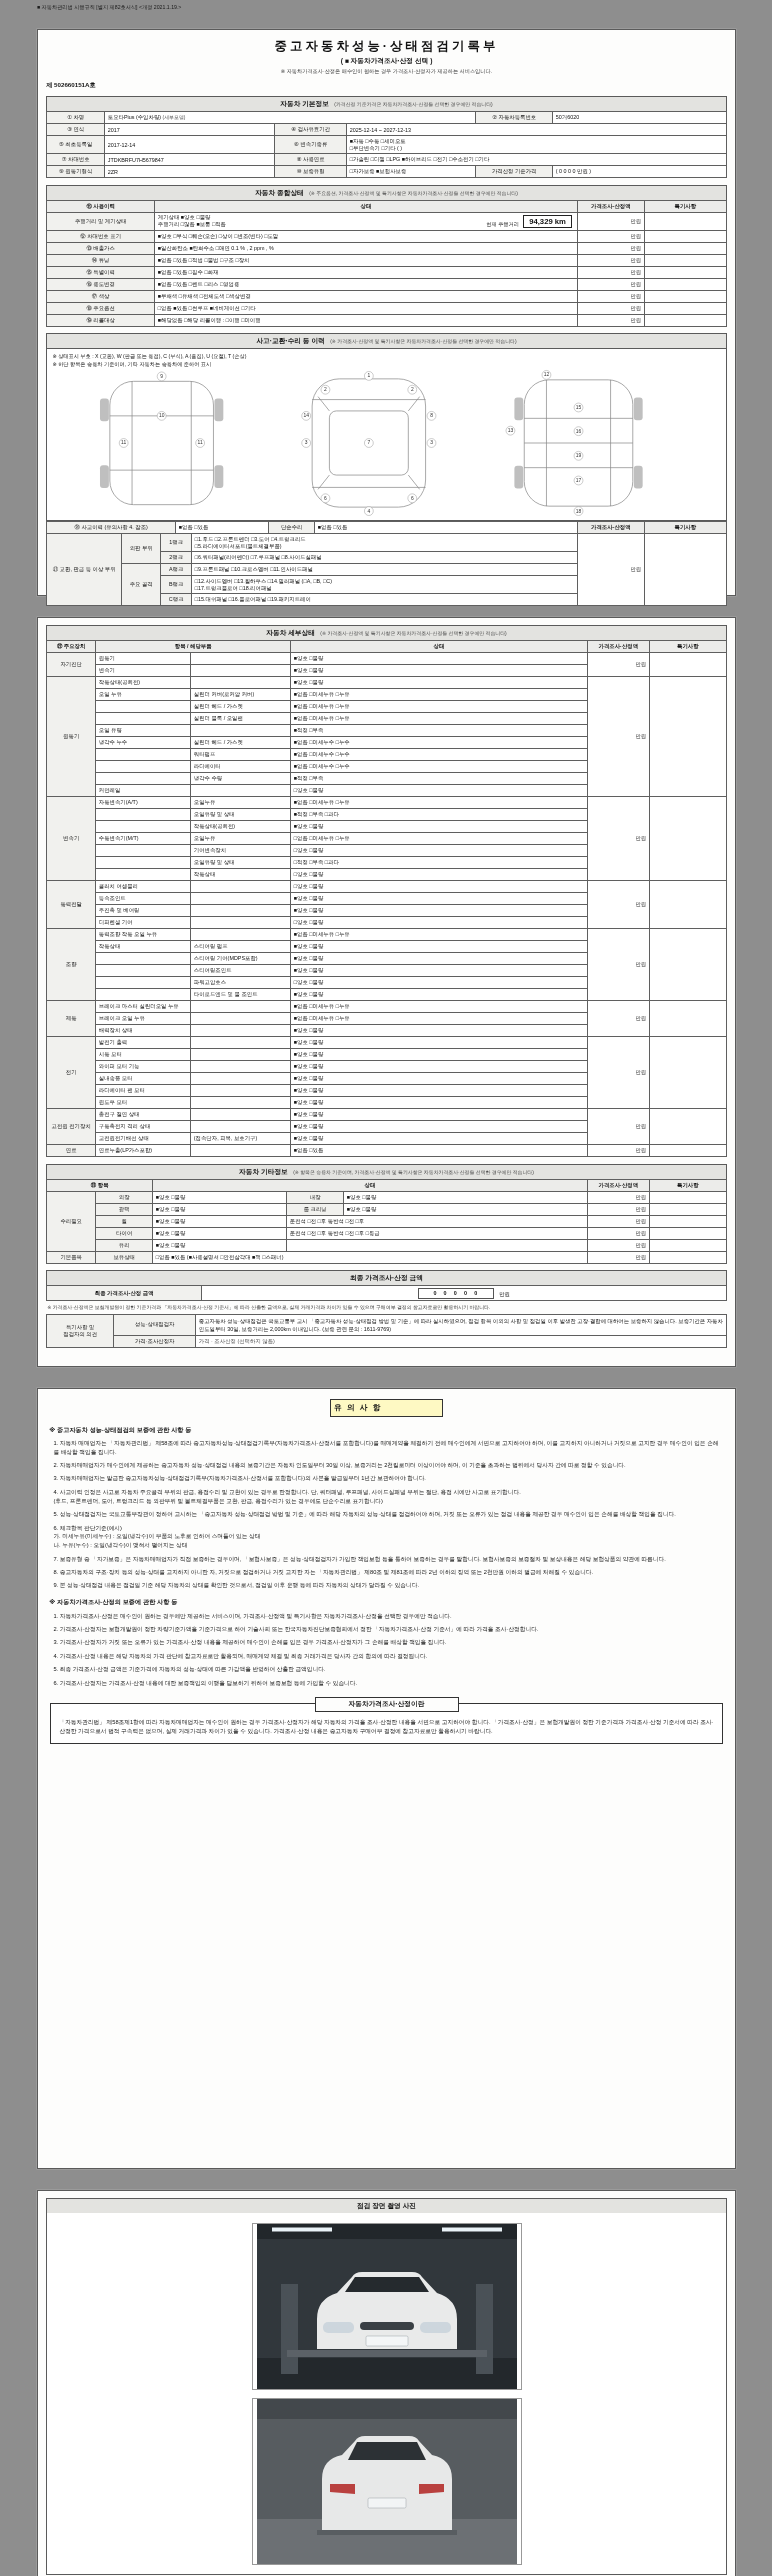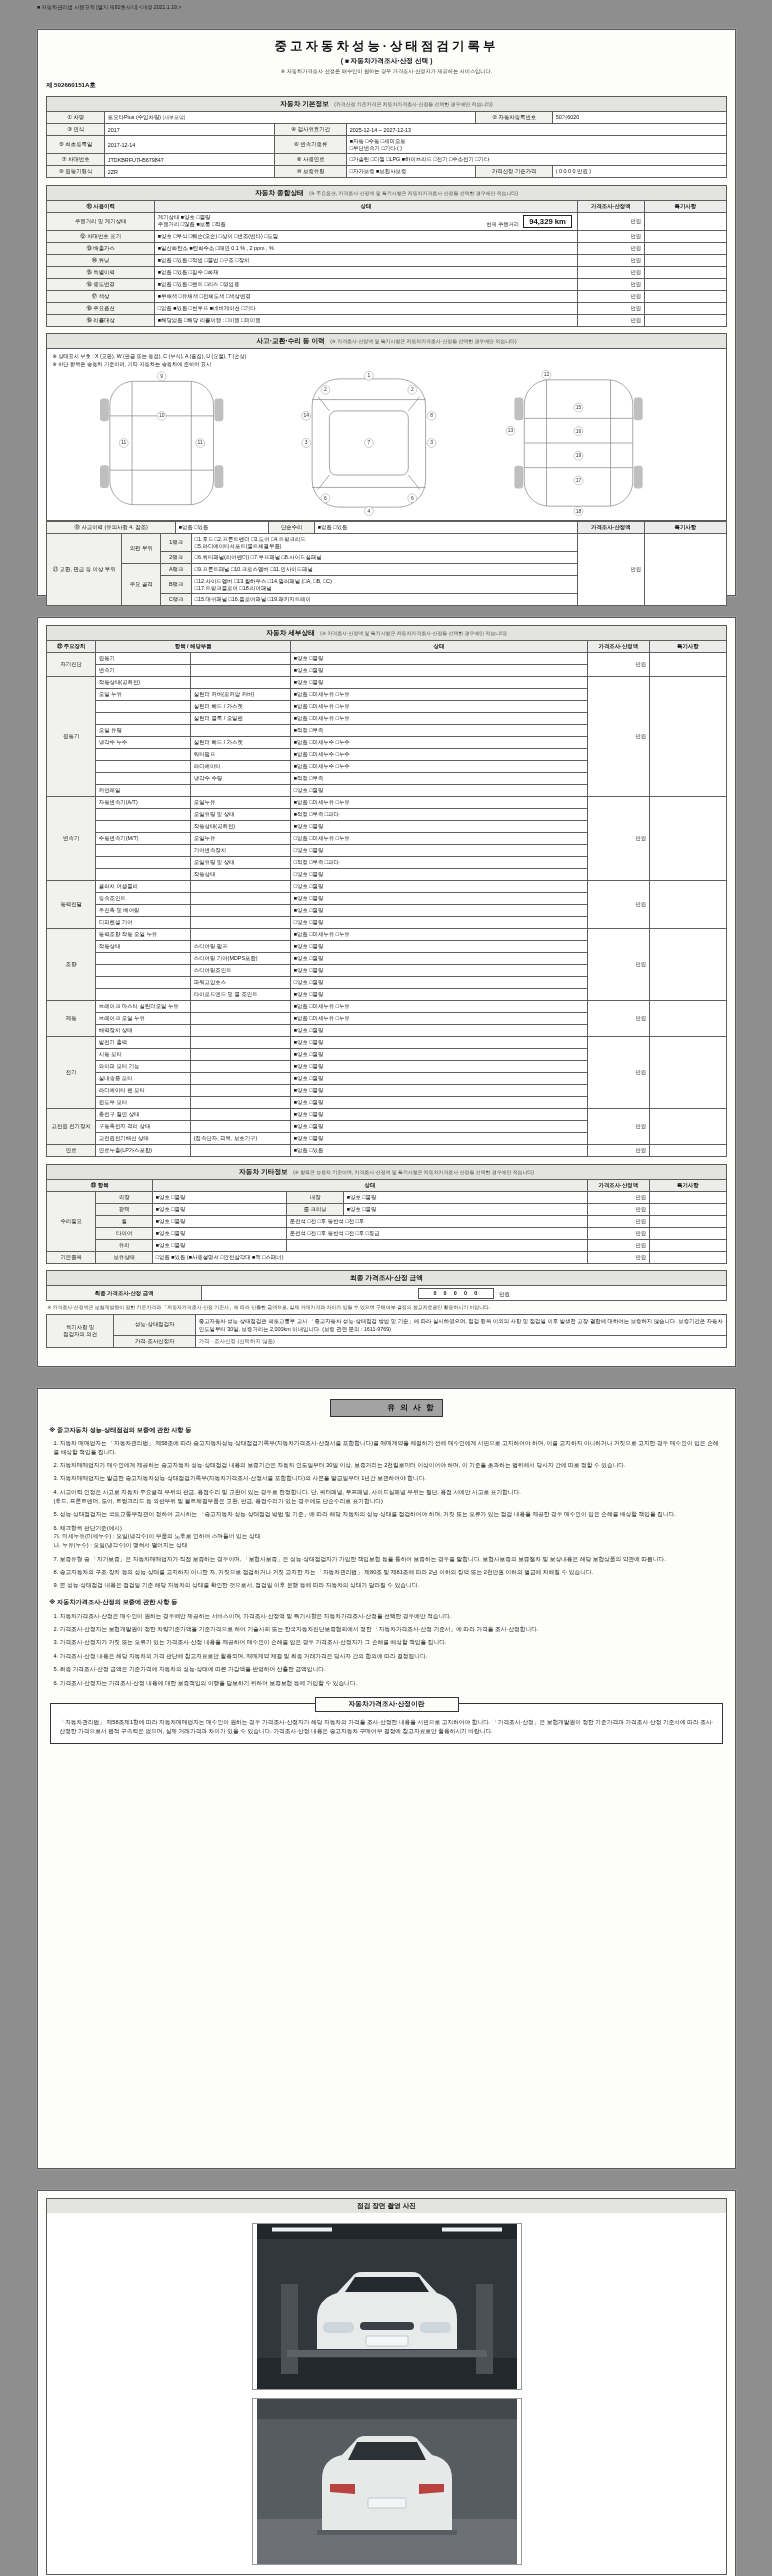--- a/index.html
+++ b/index.html
@@ -32,21 +32,21 @@
 .m-lab{font-size:5.2px}
 .m-val{border:1px solid #222;padding:1px 5.2px;font-weight:bold;font-size:7.7px;background:#fff}
 .diagram-box{border:0.5px solid #5a5a5a;padding:3.1px 5.2px 1px;background:#fff}
 .legend{font-size:5.2px;margin:1px 0}
 .stack{margin-top:-0.5px}
 .final-lab{font-weight:bold;font-size:6.4px}
 .final-amount{text-align:center;font-size:6.7px}
 .amt{display:inline-block;border:0.5px solid #555;padding:1.5px 8.2px 1.5px 14.4px;letter-spacing:7.2px;font-weight:bold;background:#fff;margin-right:4.1px}
 .final-note{font-size:4.9px;color:#333;margin:3.1px 1px 4.1px}
 .op-text{font-size:5.2px;line-height:1.5;text-align:left}
-.notice-title-box{width:113px;margin:4.1px auto 8.2px;border:0.8px solid #333;text-align:right;font-weight:bold;font-size:7.7px;letter-spacing:5.2px;padding:3.1px;background:#a3a3a3}
+.notice-title-box{width:113px;margin:4.1px auto 8.2px;border:0.8px solid #333;text-align:left;font-weight:bold;font-size:7.7px;letter-spacing:5.2px;padding:3.1px;background:#fef9c3}
 .n-head{font-weight:bold;font-size:6.2px;margin:8.2px 3.1px 4.1px}
 .n-item{font-size:5.7px;line-height:1.55;margin:0 4.1px 4.6px 7.2px}
 .price-box{border:0.8px solid #333;margin:15.5px 4.1px 4.1px;padding:7.2px 8.2px 6.2px;background:#fff}
 .pb-title{width:144px;margin:-14px auto 5.2px;background:#fdfdfc;border:0.8px solid #333;text-align:center;font-weight:bold;font-size:6.7px;padding:2.1px}
 .pb-body{font-size:5.7px;line-height:1.65}
 .photo-stack{display:flex;flex-direction:column;align-items:center;gap:8.2px;border:0.5px solid #5a5a5a;border-top:none;padding:9.3px;background:#fff}
 .photo{border:0.5px solid #999;line-height:0}
 .sign-bar{border:0.5px solid #5a5a5a;background:#e3e3e0;text-align:center;font-weight:bold;font-size:6.2px;padding:2.1px;margin-top:7.2px}
 .sign-space{border:0.5px solid #5a5a5a;border-top:none;height:30px;background:#fff}
 .insurance{text-align:center;font-weight:bold;font-size:8.8px;margin-top:8.2px;letter-spacing:0.5px}

